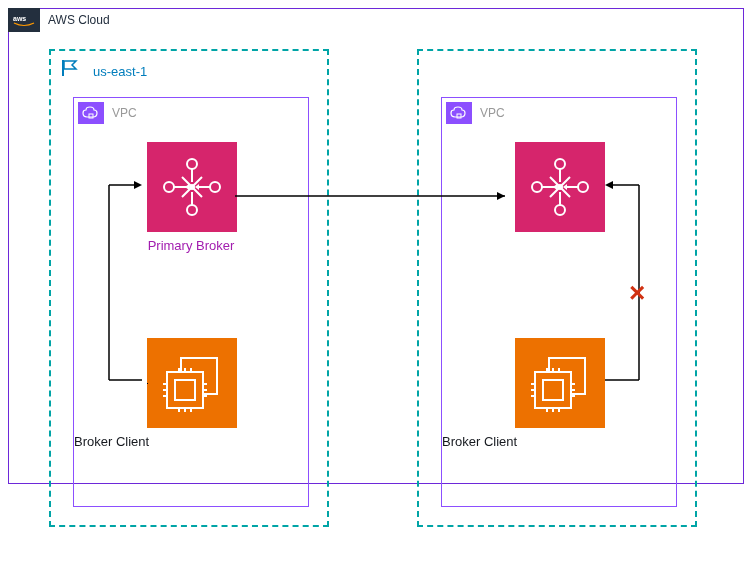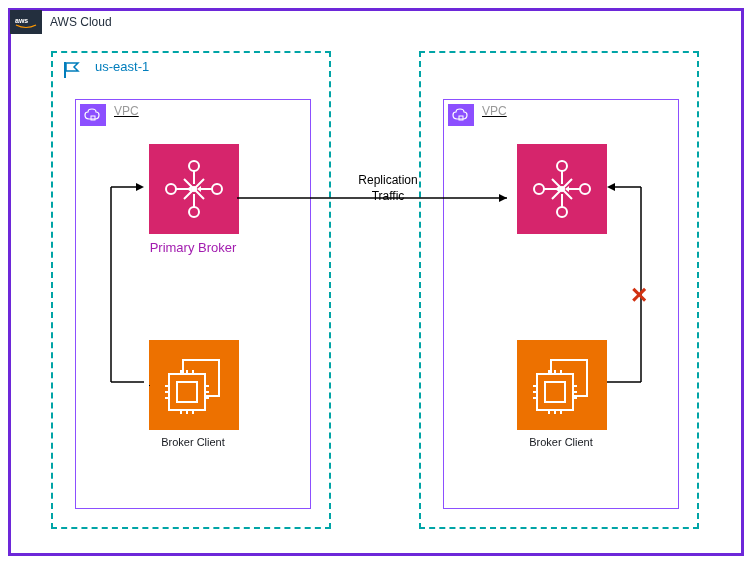--- a/index.html
+++ b/index.html
@@ -1,22 +1,22 @@
 <!DOCTYPE html>
 <html><head>
 <meta charset="utf-8">
 <style>
   * { box-sizing: border-box; margin: 0; padding: 0; }
   body { font-family: Arial, sans-serif; background: #fff; width: 752px; height: 564px; position: relative; }
   
   .cloud-container {
     position: absolute;
     left: 8px; top: 8px;
-    width: 736px; height: 548px;
-    border: 3px solid #6d28d9;
+    width: 736px; height: 476px;
+    border: 1px solid #6d28d9;
   }
   .cloud-header {
     position: absolute;
     left: -1px; top: -1px;
     display: flex;
     align-items: center;
   }
   .cloud-icon {
     width: 32px; height: 24px;
     background: #232f3e;
@@ -37,21 +37,21 @@
     position: absolute;
     border: 2px dashed #00a4a6;
     top: 40px;
     width: 280px;
     height: 478px;
   }
   .region-header {
     position: absolute;
     left: 6px; top: 6px;
     display: flex;
-    align-items: flex-start;
+    align-items: flex-end;
   }
   .region-icon {
     width: 26px; height: 22px;
     display: flex;
     align-items: center;
     justify-content: center;
   }
   .region-label {
     font-size: 13px;
     color: #007dbc;
@@ -63,22 +63,21 @@
     border: 1px solid #8c4fff;
     left: 22px;
     top: 46px;
     width: 236px;
     height: 410px;
   }
   .vpc-header {
     position: absolute;
     left: 4px; top: 4px;
     display: flex;
-    align-items: flex-start;
-    text-decoration: underline;
+    align-items: center;
   }
   .vpc-icon {
     width: 26px; height: 22px;
     background: #8c4fff;
     display: flex;
     align-items: center;
     justify-content: center;
   }
   .vpc-label {
     font-size: 12px;
@@ -112,22 +111,22 @@
     left: 73px;
     top: 240px;
     display: flex;
     align-items: center;
     justify-content: center;
   }
   .client-label {
     position: absolute;
     left: 0; right: 0;
     top: 336px;
-    text-align: center;
-    font-size: 11px;
+    text-align: left;
+    font-size: 13px;
     color: #16191f;
   }
   
   .arrow-line {
     position: absolute;
     background: #000;
   }
   
   .replication-label {
     position: absolute;
@@ -259,17 +258,15 @@
     <line x1="100" y1="371" x2="100" y2="176" stroke="#000" stroke-width="1.5"></line>
     <line x1="100" y1="176" x2="128" y2="176" stroke="#000" stroke-width="1.5"></line>
     <polygon points="133,176 125,172 125,180" fill="#000"></polygon>
 
     <line x1="596" y1="371" x2="630" y2="371" stroke="#000" stroke-width="1.5"></line>
     <line x1="630" y1="371" x2="630" y2="176" stroke="#000" stroke-width="1.5"></line>
     <line x1="630" y1="176" x2="602" y2="176" stroke="#000" stroke-width="1.5"></line>
     <polygon points="596,176 604,172 604,180" fill="#000"></polygon>
   </svg>
 
-  <div class="replication-label"><span style="white-space:pre-line;">Replication
-Traffic</span></div>
 
   <div class="cross-mark" style="left:620px; top:268px;">×</div>
 </div>
 
 </body></html>

